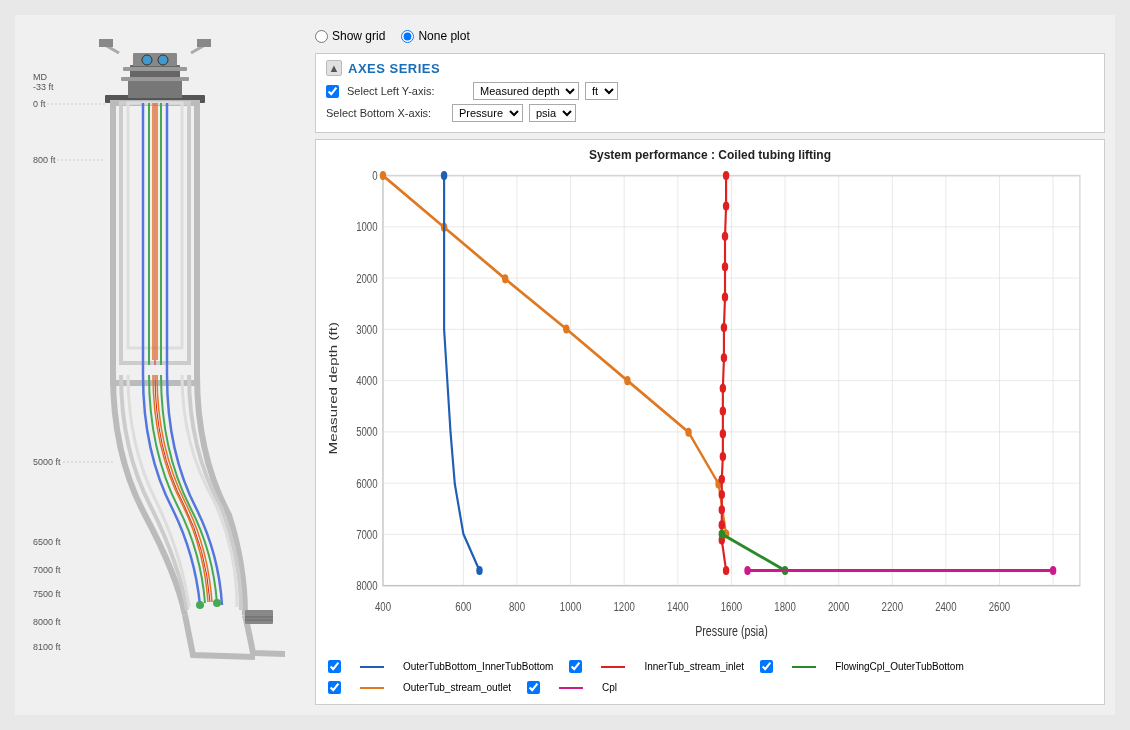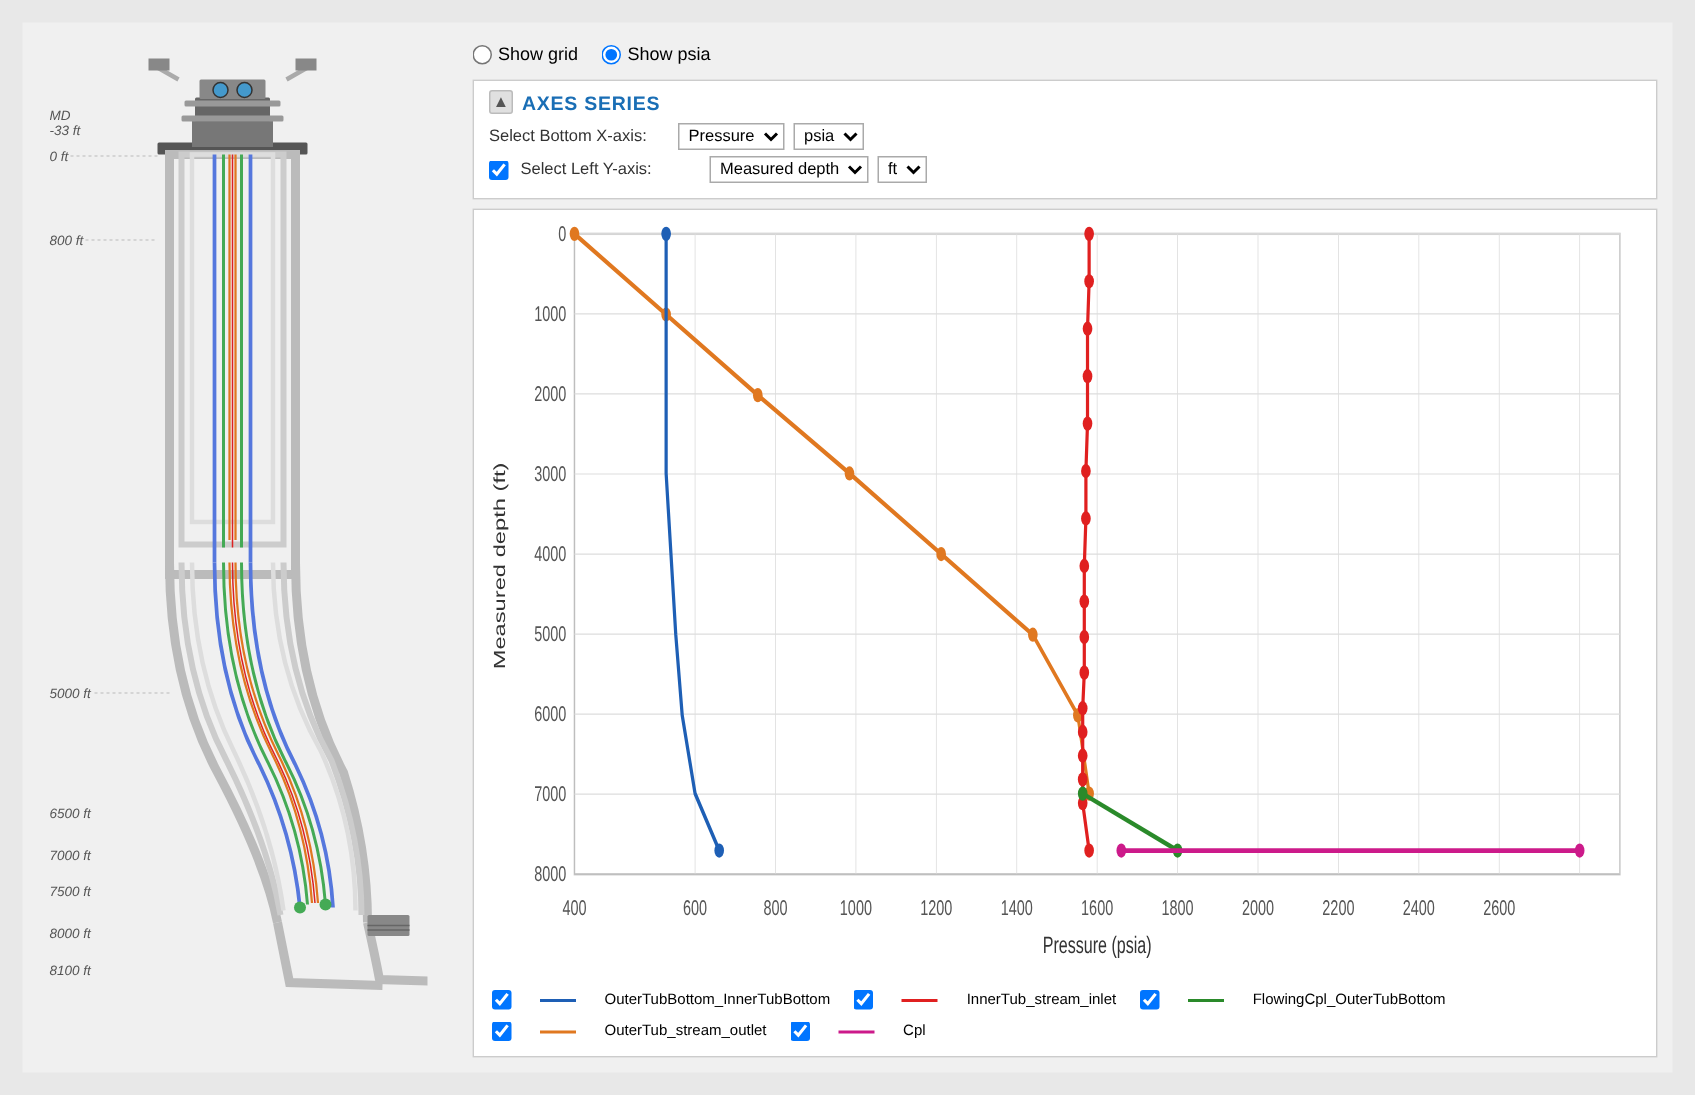--- a/index.html
+++ b/index.html
@@ -22,21 +22,20 @@
       flex-direction: row;
       padding: 10px;
       gap: 10px;
     }
     
     .wellbore-panel {
       width: 260px;
       height: 680px;
       position: relative;
       flex-shrink: 0;
-      font-style: italic;
     }
     .wellbore-canvas {
       width: 260px;
       height: 680px;
     }
     
     .right-panel {
       flex: 1;
       display: flex;
       flex-direction: column;
@@ -237,54 +236,55 @@
 
   <div class="right-panel">
 
     <div class="radio-row">
       <label>
         <input type="radio" name="display_mode" value="show_grid" style="">
         <span>Show grid</span>
       </label>
       <label>
         <input type="radio" name="display_mode" value="show_plot" checked="" style="">
-        <span>Show psia</span>
+        <span>None plot</span>
       </label>
     </div>
 
     <div class="axes-section">
       <div class="axes-header">
         <div class="collapse-btn">▲</div>
         <span class="axes-title">AXES SERIES</span>
-      </div>
-
-      <div class="axes-row">
-        <label>Select Bottom X-axis:</label>
-        <select>
-          <option>Pressure</option>
-        </select>
-        <select>
-          <option>psia</option>
-        </select>
       </div>
 
       <div class="axes-row">
         <input type="checkbox" checked="" style="margin-right: 2px;">
         <label>Select Left Y-axis:</label>
         <select>
           <option>Measured depth</option>
         </select>
         <select>
           <option>ft</option>
         </select>
       </div>
 
+      <div class="axes-row">
+        <label>Select Bottom X-axis:</label>
+        <select>
+          <option>Pressure</option>
+        </select>
+        <select>
+          <option>psia</option>
+        </select>
+      </div>
+
     </div>
 
     <div class="chart-container">
+      <div class="chart-title">System performance : Coiled tubing lifting</div>
 
       <div class="chart-area">
         <svg width="100%" height="100%" viewBox="0 0 720 320" preserveAspectRatio="none" xmlns="http://www.w3.org/2000/svg">
 
           <rect x="55" y="5" width="650" height="270" fill="white" stroke="#ccc" stroke-width="1"></rect>
 
           <line x1="55" y1="5" x2="55" y2="275" stroke="#bbb" stroke-width="0.5"></line>
           <line x1="130" y1="5" x2="130" y2="275" stroke="#ddd" stroke-width="0.5"></line>
           <line x1="180" y1="5" x2="180" y2="275" stroke="#ddd" stroke-width="0.5"></line>
           <line x1="230" y1="5" x2="230" y2="275" stroke="#ddd" stroke-width="0.5"></line>

